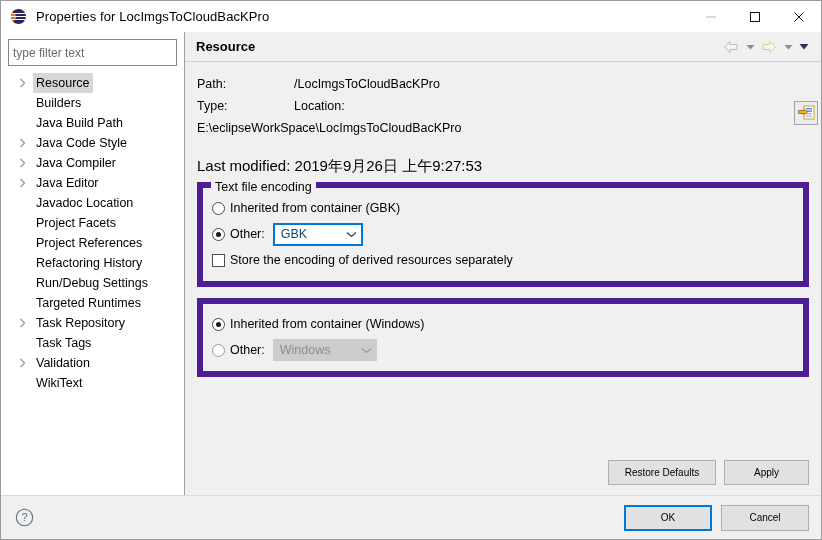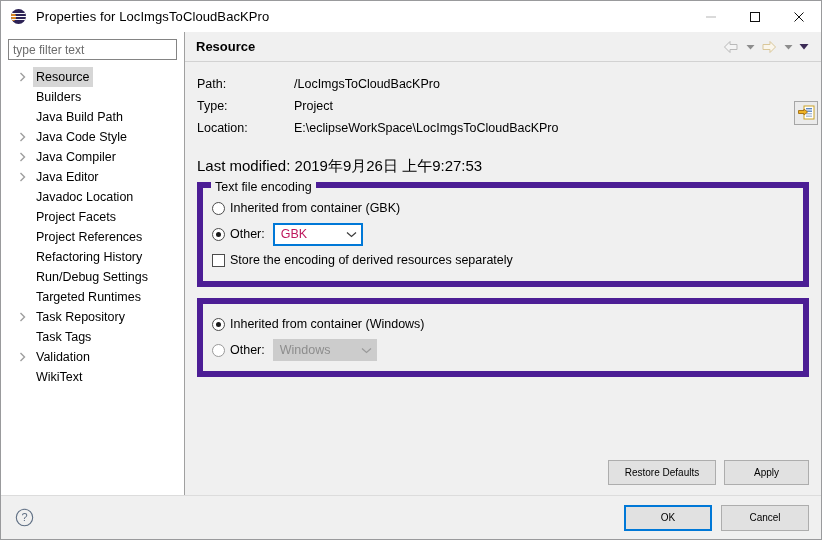--- a/index.html
+++ b/index.html
@@ -90,21 +90,21 @@
     width: 184px;
     min-width: 184px;
     background: #ffffff;
     border-right: 1px solid #a0a0a0;
     padding: 7px 7px 0 7px;
     display: flex;
     flex-direction: column;
   }
   #filter-input {
     width: 100%;
-    height: 21px;
+    height: 27px;
     border: 1px solid #848484;
     background: #ffffff;
     font-family: "Liberation Sans", sans-serif;
     font-size: 12px;
     padding: 0 4px;
     color: #000;
     outline: none;
     border-radius: 0;
   }
   #filter-input::placeholder { color: #6c6c6c; opacity: 1; }
@@ -274,21 +274,21 @@
     margin-left: 8px;
     background: #ffffff;
     border: 2px solid #0078d7;
     display: flex;
     align-items: center;
     padding: 0 4px 0 6px;
     position: relative;
   }
   .combo .combo-text {
     font-size: 12.5px;
-    color: #be185d;
+    color: #0c4a6e;
     flex: 1 1 auto;
     white-space: nowrap;
   }
   .combo.disabled {
     background: #cccccc;
     border: 1px solid #cccccc;
     height: 22px;
     width: 104px;
   }
   .combo.disabled .combo-text { color: #8d8d8d; }
@@ -507,21 +507,20 @@
           </div>
         </div>
       </div>
 
       <div id="page-content">
 
         <div id="info-grid">
           <div class="info-label">Path:</div>
           <div class="info-value">/LocImgsToCloudBacKPro</div>
           <div class="info-label">Type:</div>
-          <div class="info-value">Project</div>
           <div class="info-label">Location:</div>
           <div class="info-value">E:\eclipseWorkSpace\LocImgsToCloudBacKPro</div>
         </div>
 
         <div id="last-modified-row">
           <span>Last modified:</span>
           <span>2019年9月26日 上午9:27:53</span>
         </div>
 
         <div id="reveal-button">

